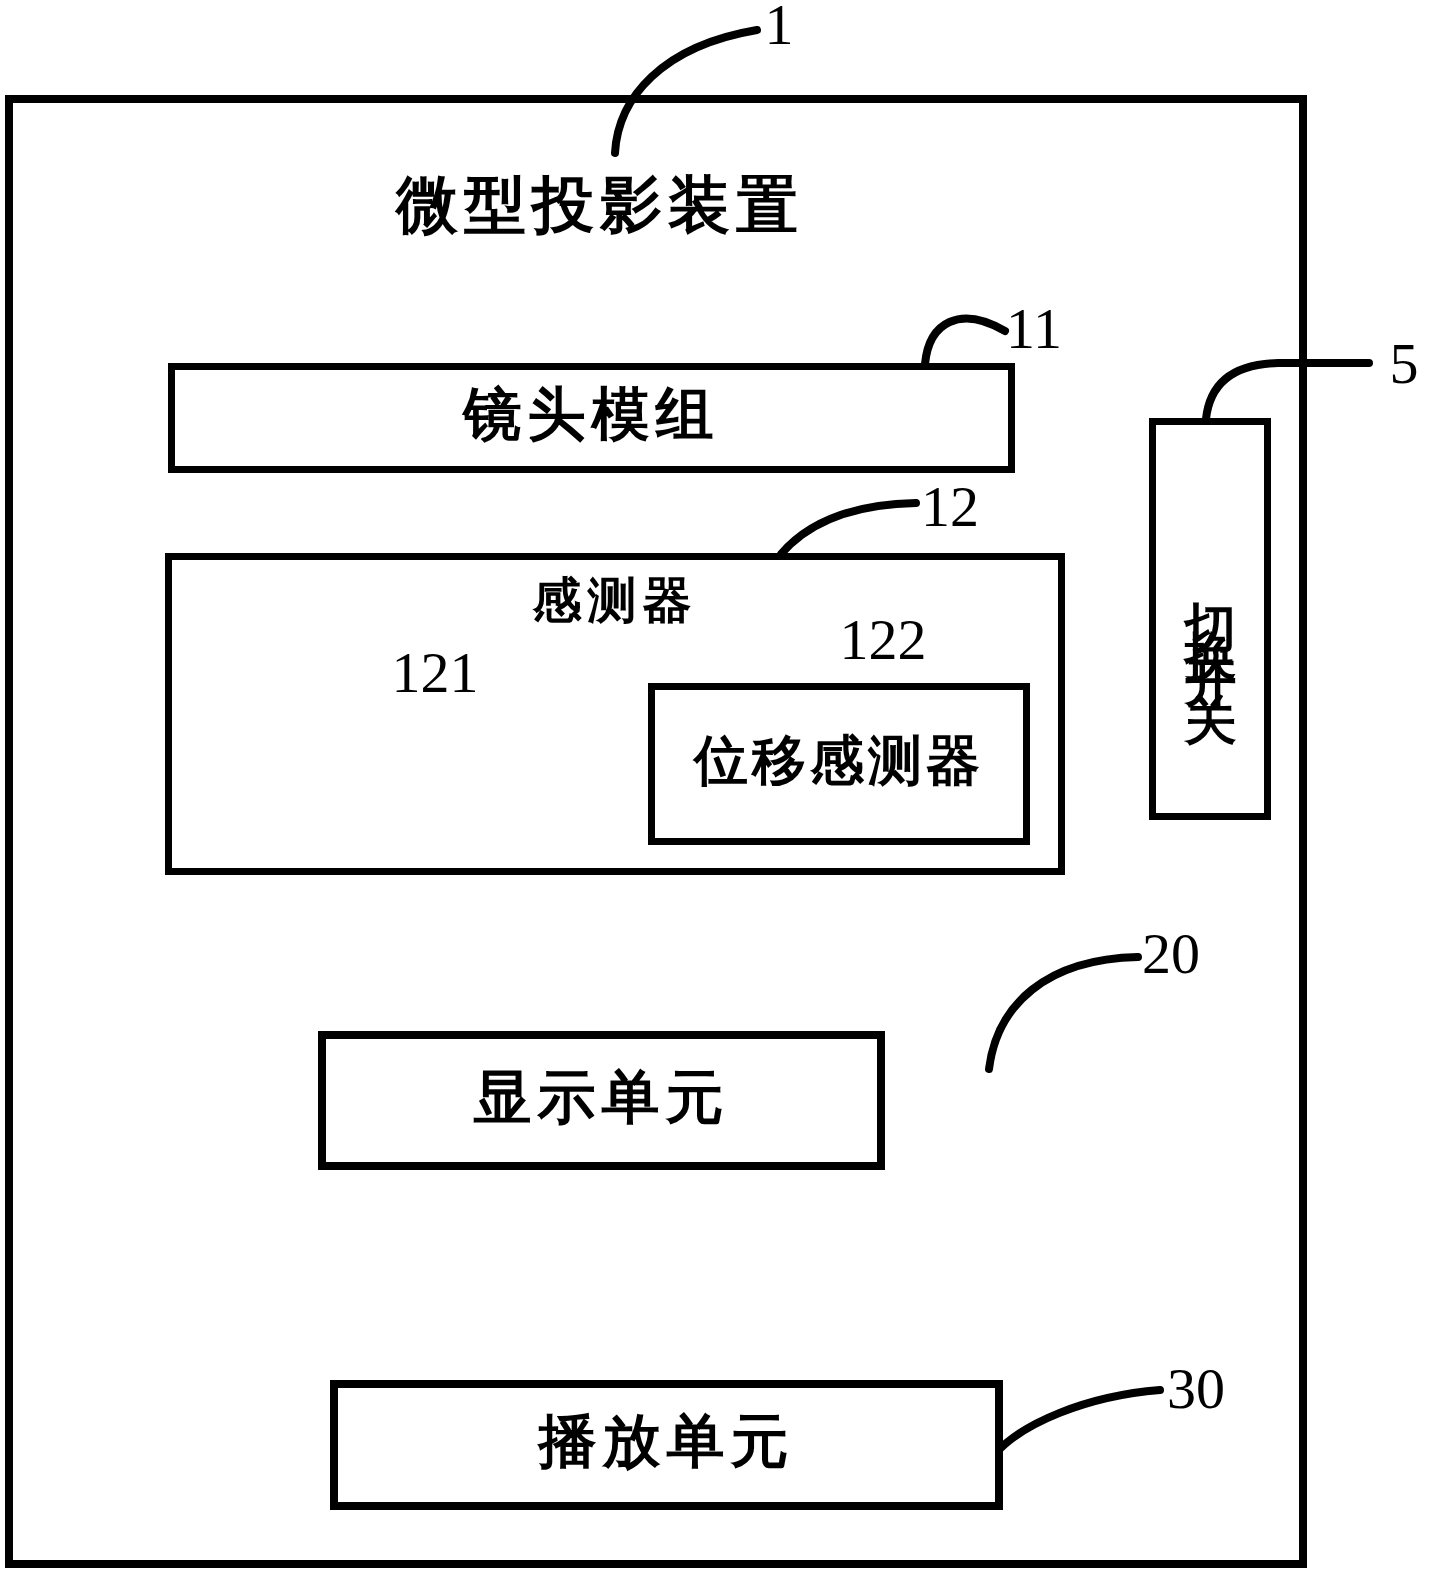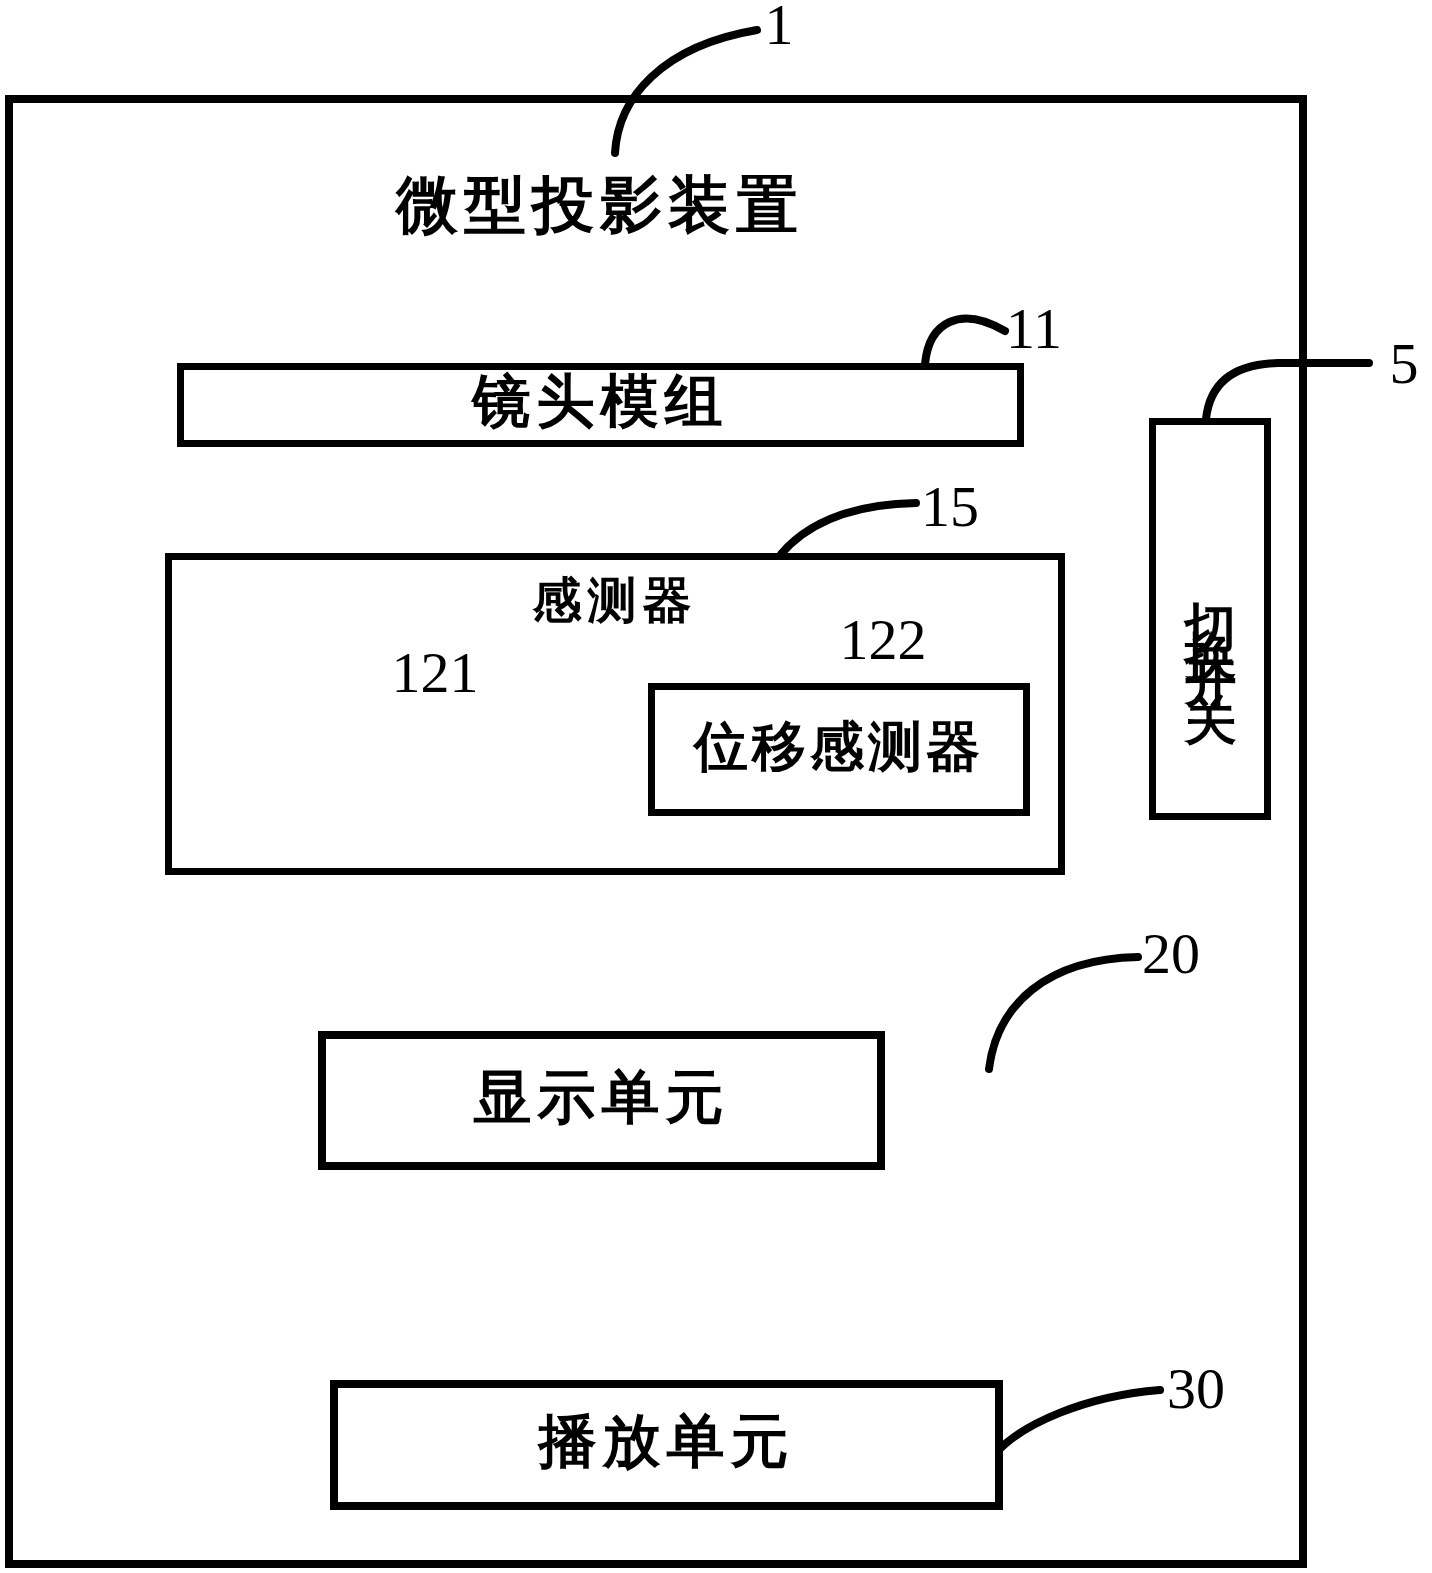--- a/index.html
+++ b/index.html
@@ -51,30 +51,30 @@
     left: 600px; top: 163px;
     transform: translateX(-50%);
     font-size: 62px;
   }
   .label-center {
     position: absolute;
     left: 50%; top: 50%;
     transform: translate(-50%, -54%);
     font-size: 58px;
   }
-  .lens-box    { left: 177px; top: 363px; width: 847px; height: 84px; }
+  .lens-box    { left: 168px; top: 363px; width: 847px; height: 110px; }
   .sensor-box  { left: 165px; top: 553px; width: 900px; height: 322px; }
   .sensor-title {
     position: absolute;
     left: 50%; top: 8px;
     transform: translateX(-50%);
     font-size: 49px;
   }
   .orientation-box  { left: 235px; top: 683px; width: 383px; height: 145px; }
-  .displacement-box { left: 648px; top: 683px; width: 382px; height: 133px; }
+  .displacement-box { left: 648px; top: 683px; width: 382px; height: 162px; }
   .inner-label {
     position: absolute;
     left: 50%; top: 50%;
     transform: translate(-50%, -54%);
     font-size: 54px;
     letter-spacing: 4px;
   }
   .switch-box { left: 1149px; top: 418px; width: 122px; height: 402px; }
   .switch-label {
     position: absolute;
@@ -146,20 +146,20 @@
   <div class="box display-box">
     <div class="cjk label-center">显示单元</div>
   </div>
 
   <div class="box play-box">
     <div class="cjk label-center">播放单元</div>
   </div>
 
   <div class="ref-num ref-1">1</div>
   <div class="ref-num ref-11">11</div>
-  <div class="ref-num ref-12">15</div>
+  <div class="ref-num ref-12">12</div>
   <div class="ref-num ref-121">121</div>
   <div class="ref-num ref-122">122</div>
   <div class="ref-num ref-14">5</div>
   <div class="ref-num ref-20">20</div>
   <div class="ref-num ref-30">30</div>
 
 </div>
 
 </body></html>

